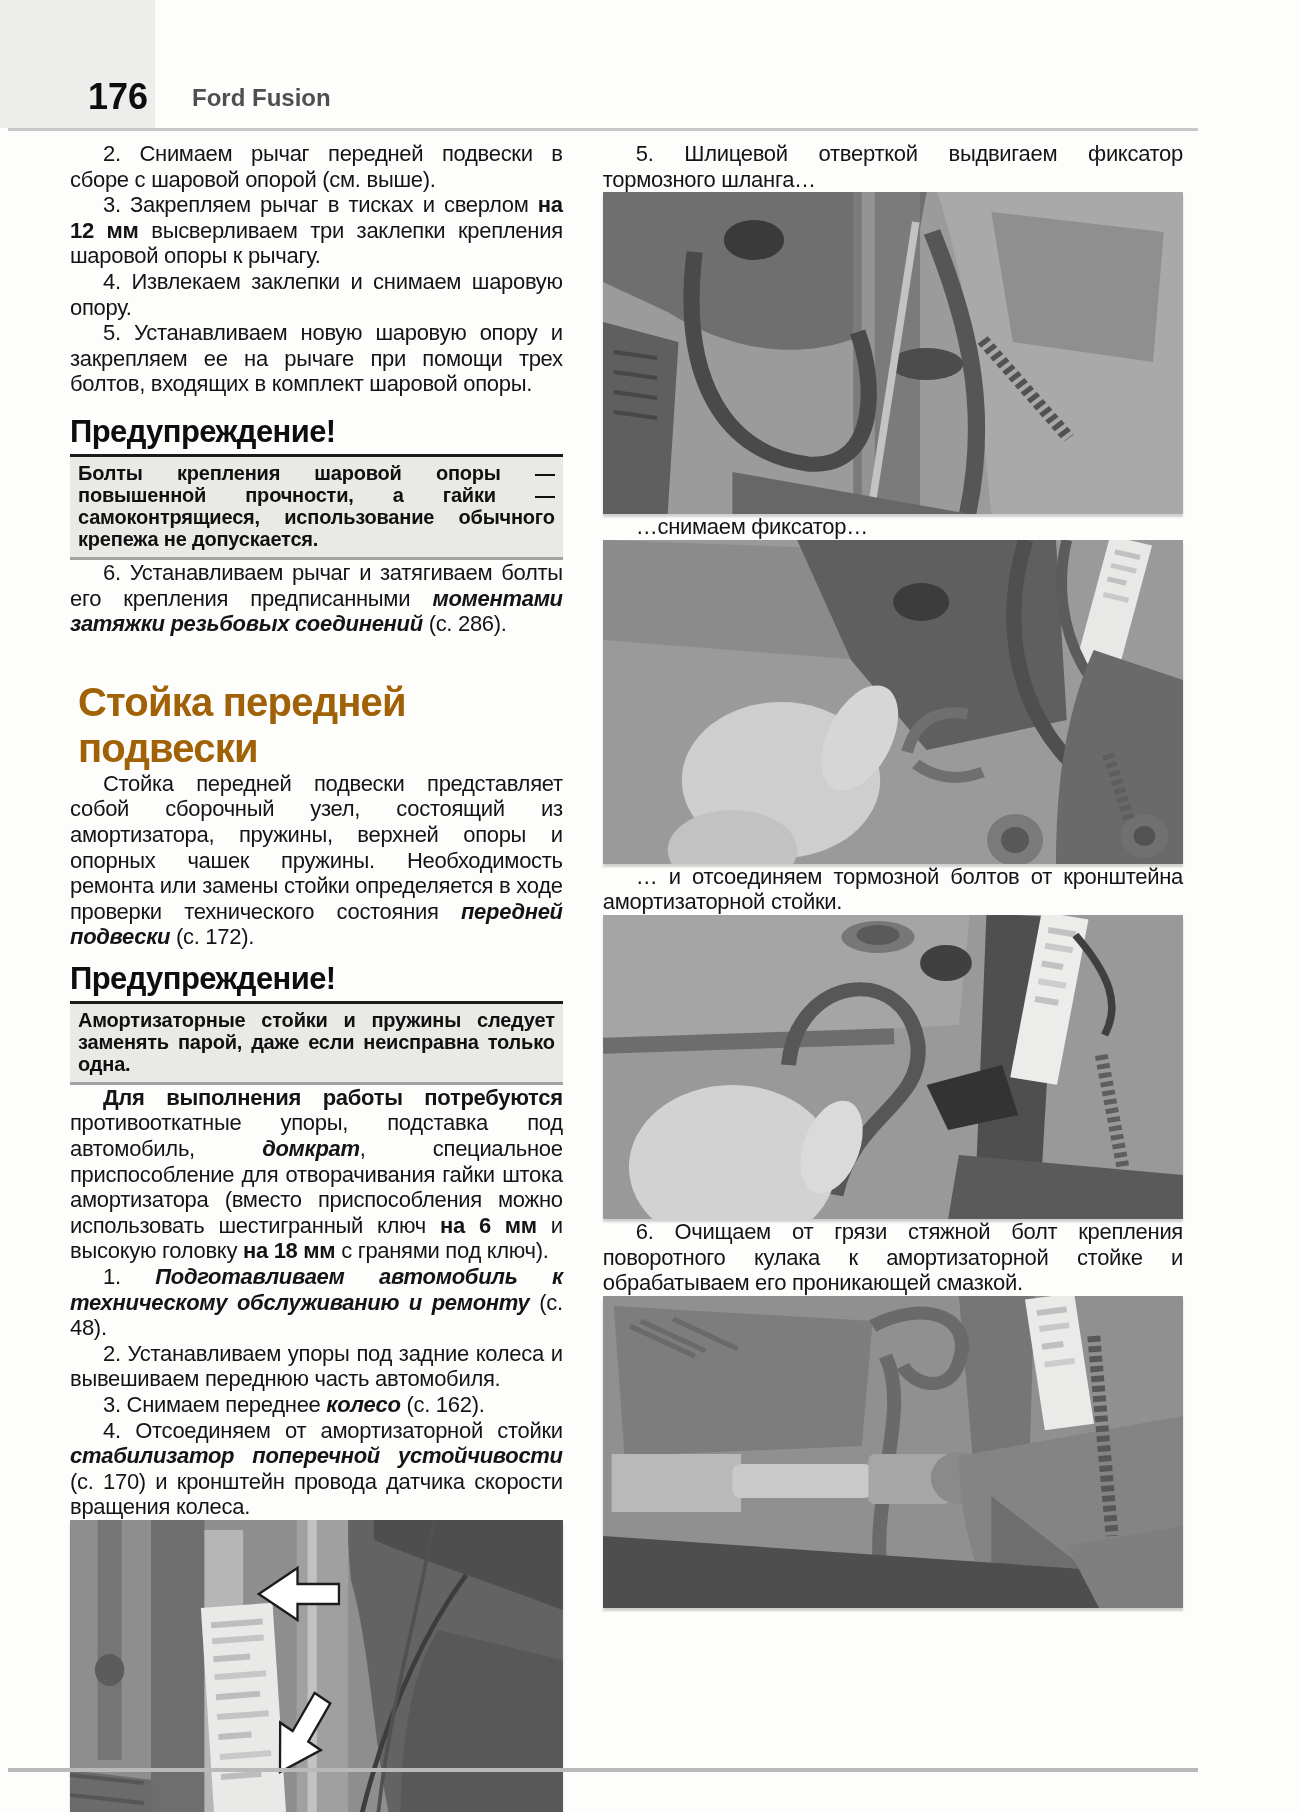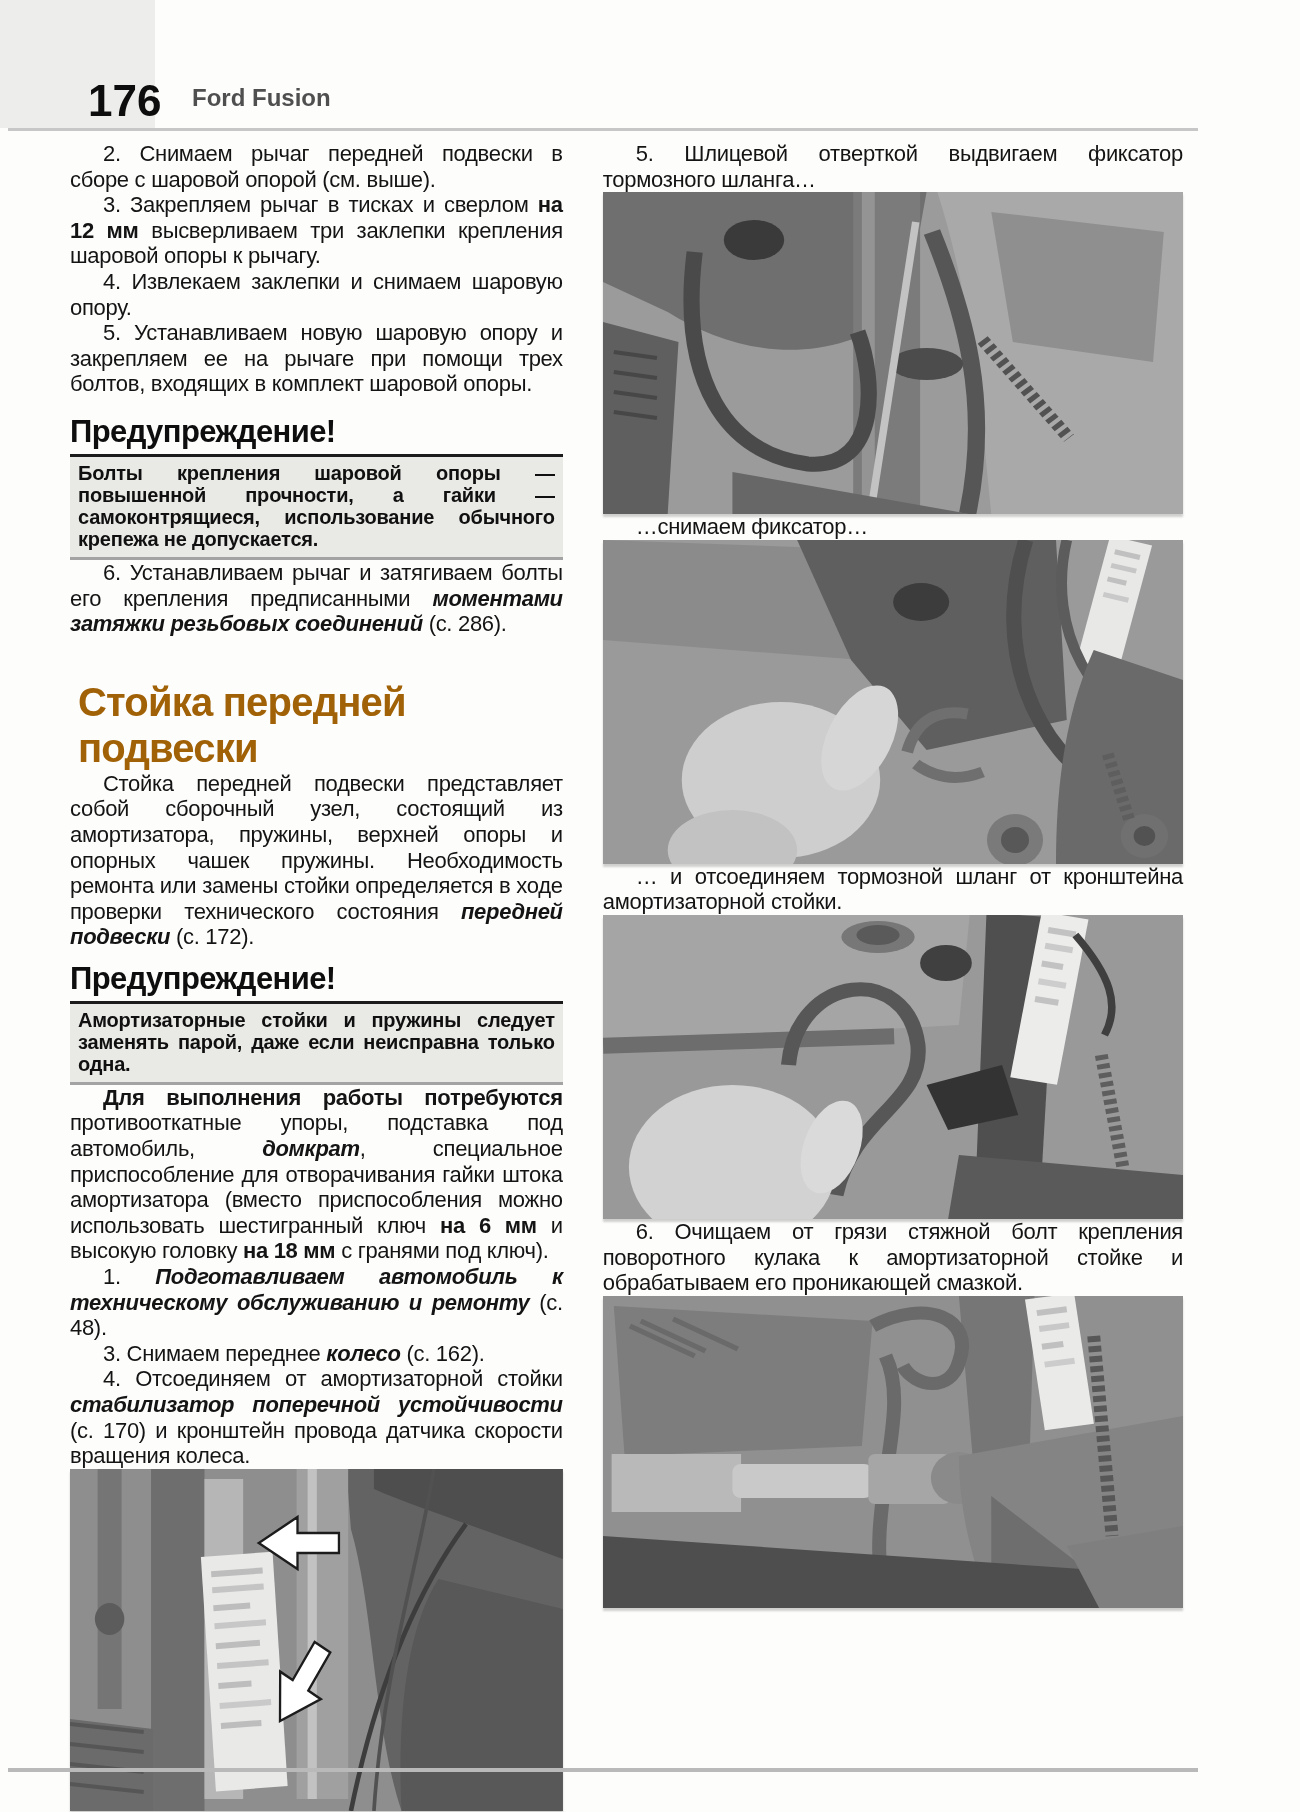--- a/index.html
+++ b/index.html
@@ -3,21 +3,21 @@
 <meta charset="utf-8">
 <style>
   html,body{margin:0;padding:0;background:#e8e8e8;}
   .page{
     position:relative;width:1300px;height:1812px;background:#fdfdfc;
     font-family:"Liberation Sans","DejaVu Sans",sans-serif;color:#161616;
     overflow:hidden;margin:0 auto;
   }
   
   .corner-strip{position:absolute;left:0;top:0;width:155px;height:128px;background:#ededeb;}
-  .page-num{position:absolute;left:88px;top:76px;font-size:44px;font-weight:bold;color:#0d0d0d;letter-spacing:0;}
+  .page-num{position:absolute;left:88px;top:76px;font-size:36px;font-weight:bold;color:#0d0d0d;letter-spacing:0;}
   .book-title{position:absolute;left:192px;top:84px;font-size:24px;font-weight:bold;color:#4f4f4f;}
   .header-rule{position:absolute;left:8px;top:128px;width:1190px;height:3px;background:#c7c7c7;}
   .footer-rule{position:absolute;left:8px;top:1768px;width:1190px;height:4px;background:#b9b9b9;}
   
   .columns{position:absolute;left:70px;top:141px;width:1113px;display:flex;gap:40px;}
   .col{display:block;}
   .col-left{width:535px;}
   .col-right{width:630px;}
   p.body{
     margin:0;font-size:22px;line-height:25.6px;text-align:justify;
@@ -76,20 +76,21 @@
 
       <p class="body mt14"><span>Стойка передней подвески представляет собой сборочный узел, состоящий из амортизатора, пружины, верхней опоры и опорных чашек пружины. Необходимость ремонта или замены стойки определяется в ходе проверки технического состояния </span><span style="font-weight: bold; font-style: italic;">передней подвески</span><span> (с. 172).</span></p>
 
       <h2 class="warning-title" style="margin-top:10px">Предупреждение!</h2>
       <div class="warning-box">
         <p><span style="font-weight: bold;">Амортизаторные стойки и пружины следует заменять парой, даже если неисправна только одна.</span></p>
       </div>
 
       <p class="body mt16"><span style="font-weight: bold;">Для выполнения работы потребуются</span><span> противооткатные упоры, подставка под автомобиль, </span><span style="font-weight: bold; font-style: italic;">домкрат</span><span>, специальное приспособление для отворачивания гайки штока амортизатора (вместо приспособления можно использовать шестигранный ключ </span><span style="font-weight: bold;">на 6 мм</span><span> и высокую головку </span><span style="font-weight: bold;">на 18 мм</span><span> с гранями под ключ).</span></p>
       <p class="body"><span>1. </span><span style="font-weight: bold; font-style: italic;">Подготавливаем автомобиль к техническому обслуживанию и ремонту</span><span> (с. 48).</span></p>
+      <p class="body"><span>2. Устанавливаем упоры под задние колеса и вывешиваем переднюю часть автомобиля.</span></p>
       <p class="body"><span>3. Снимаем переднее </span><span style="font-weight: bold; font-style: italic;">колесо</span><span> (с. 162).</span></p>
       <p class="body"><span>4. Отсоединяем от амортизаторной стойки </span><span style="font-weight: bold; font-style: italic;">стабилизатор поперечной устойчивости</span><span> (с. 170) и кронштейн провода датчика скорости вращения колеса.</span></p>
 
       <figure class="photo mt10" style="height:342px">
         <svg viewBox="0 0 535 342" preserveAspectRatio="none">
           <rect x="0" y="0" width="535" height="342" fill="#8e8e8e"></rect>
           <path d="M300,0 L535,0 L535,342 L360,342 C330,260 330,140 305,60 Z" fill="#636363"></path>
           <path d="M330,0 L535,0 L535,90 C450,60 380,40 330,20 Z" fill="#4e4e4e"></path>
           <path d="M360,342 C355,250 365,160 400,110 L535,140 L535,342 Z" fill="#585858"></path>
           <rect x="30" y="0" width="26" height="240" fill="#757575"></rect>
@@ -170,21 +171,21 @@
           <ellipse cx="120" cy="310" rx="60" ry="40" fill="#c2c2c2"></ellipse>
           <path d="M282,212 q12,-46 56,-38 m-48,50 q28,22 62,8" stroke="#6f6f6f" stroke-width="11" fill="none"></path>
           <circle cx="382" cy="300" r="26" fill="#7a7a7a"></circle>
           <circle cx="382" cy="300" r="13" fill="#585858"></circle>
           <circle cx="502" cy="296" r="22" fill="#707070"></circle>
           <circle cx="502" cy="296" r="10" fill="#525252"></circle>
           <line x1="468" y1="214" x2="488" y2="280" stroke="#5e5e5e" stroke-width="11" stroke-dasharray="5 4"></line>
         </svg>
       </figure>
 
-      <p class="body mt10"><span>… и отсоединяем тормозной шланг от кронштейна амортизаторной стойки.</span></p>
+      <p class="body mt10"><span>… и отсоединяем тормозной болтов от кронштейна амортизаторной стойки.</span></p>
 
       <figure class="photo mt6" style="height:304px">
         <svg viewBox="0 0 538 304" preserveAspectRatio="none">
           <rect x="0" y="0" width="538" height="304" fill="#999999"></rect>
           <path d="M0,0 L340,0 L330,110 L0,130 Z" fill="#a5a5a5"></path>
           <ellipse cx="318" cy="48" rx="24" ry="18" fill="#404040"></ellipse>
           <rect x="0" y="118" width="270" height="16" fill="#6d6d6d" transform="rotate(-2 135 126)"></rect>
           <ellipse cx="255" cy="22" rx="34" ry="16" fill="#777777"></ellipse>
           <ellipse cx="255" cy="20" rx="20" ry="10" fill="#5a5a5a"></ellipse>
           <path d="M345,0 L410,0 L415,304 L355,304 Z" fill="#4f4f4f" transform="rotate(4 380 150)"></path>

